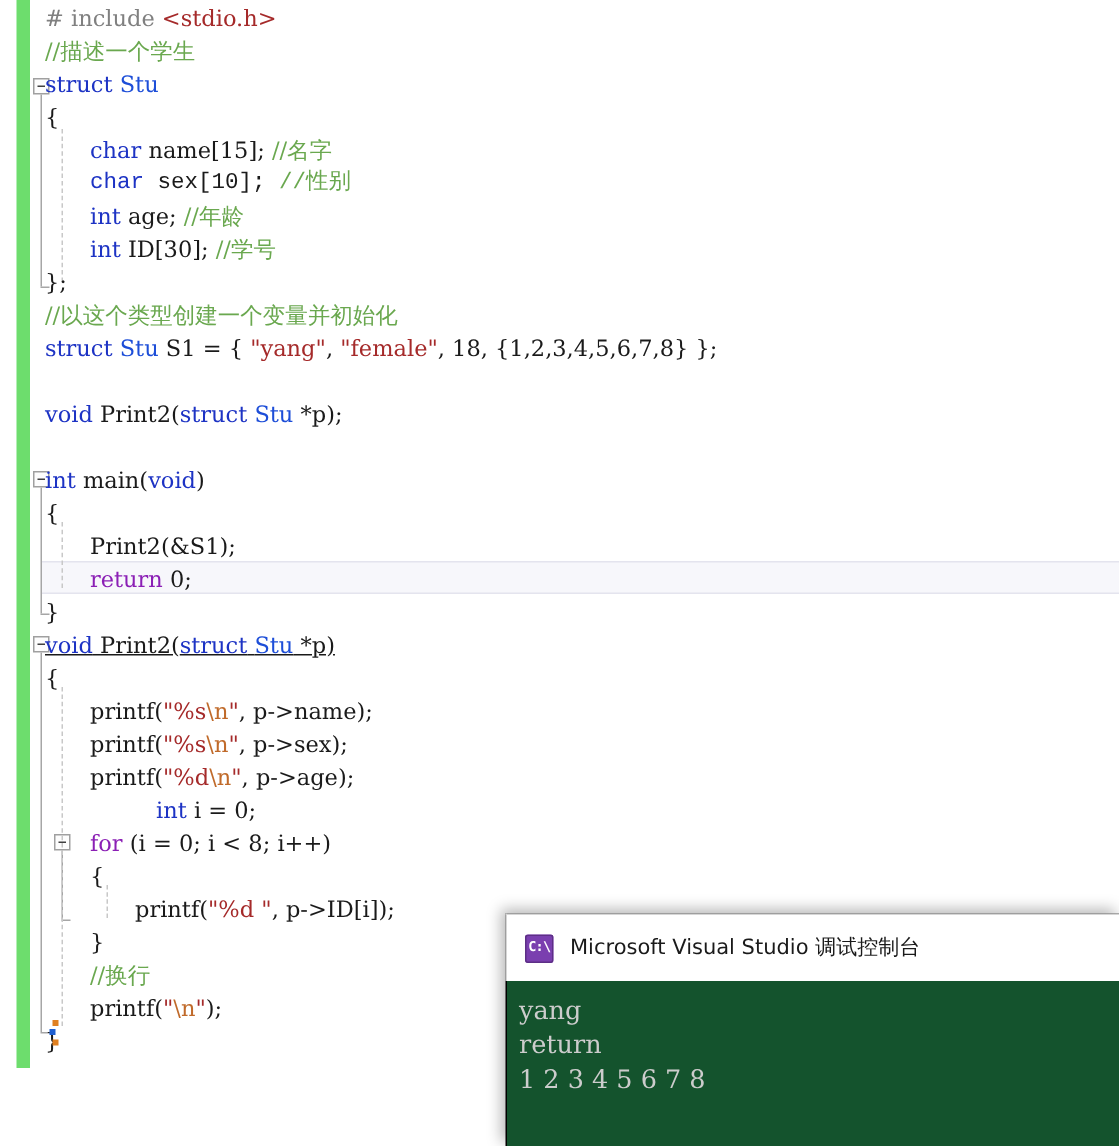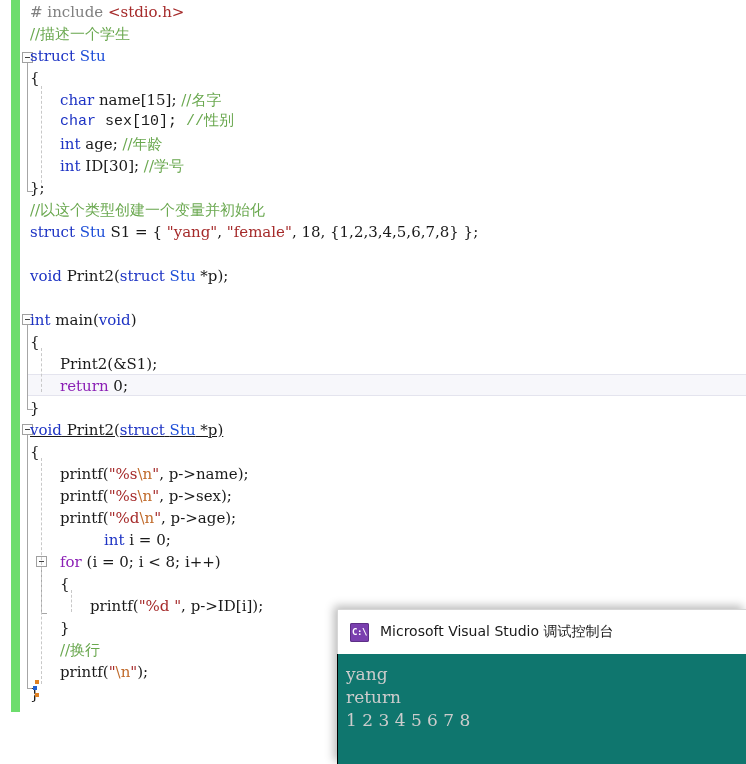--- a/index.html
+++ b/index.html
@@ -185,21 +185,21 @@
     font-size: 14px;
     color: #1a1a1a;
     white-space: nowrap;
   }
   #console-body {
     position: absolute;
     left: 1px;
     top: 45px;
     right: 0;
     bottom: 0;
-    background: #0f766e;
+    background: #14532d;
     padding: 9px 0 0 8px;
     box-sizing: border-box;
   }
   .console-line {
     font-family: "DejaVu Serif", "Liberation Serif", serif;
     font-size: 17px;
     line-height: 23px;
     color: #cccccc;
     white-space: pre;
   }

